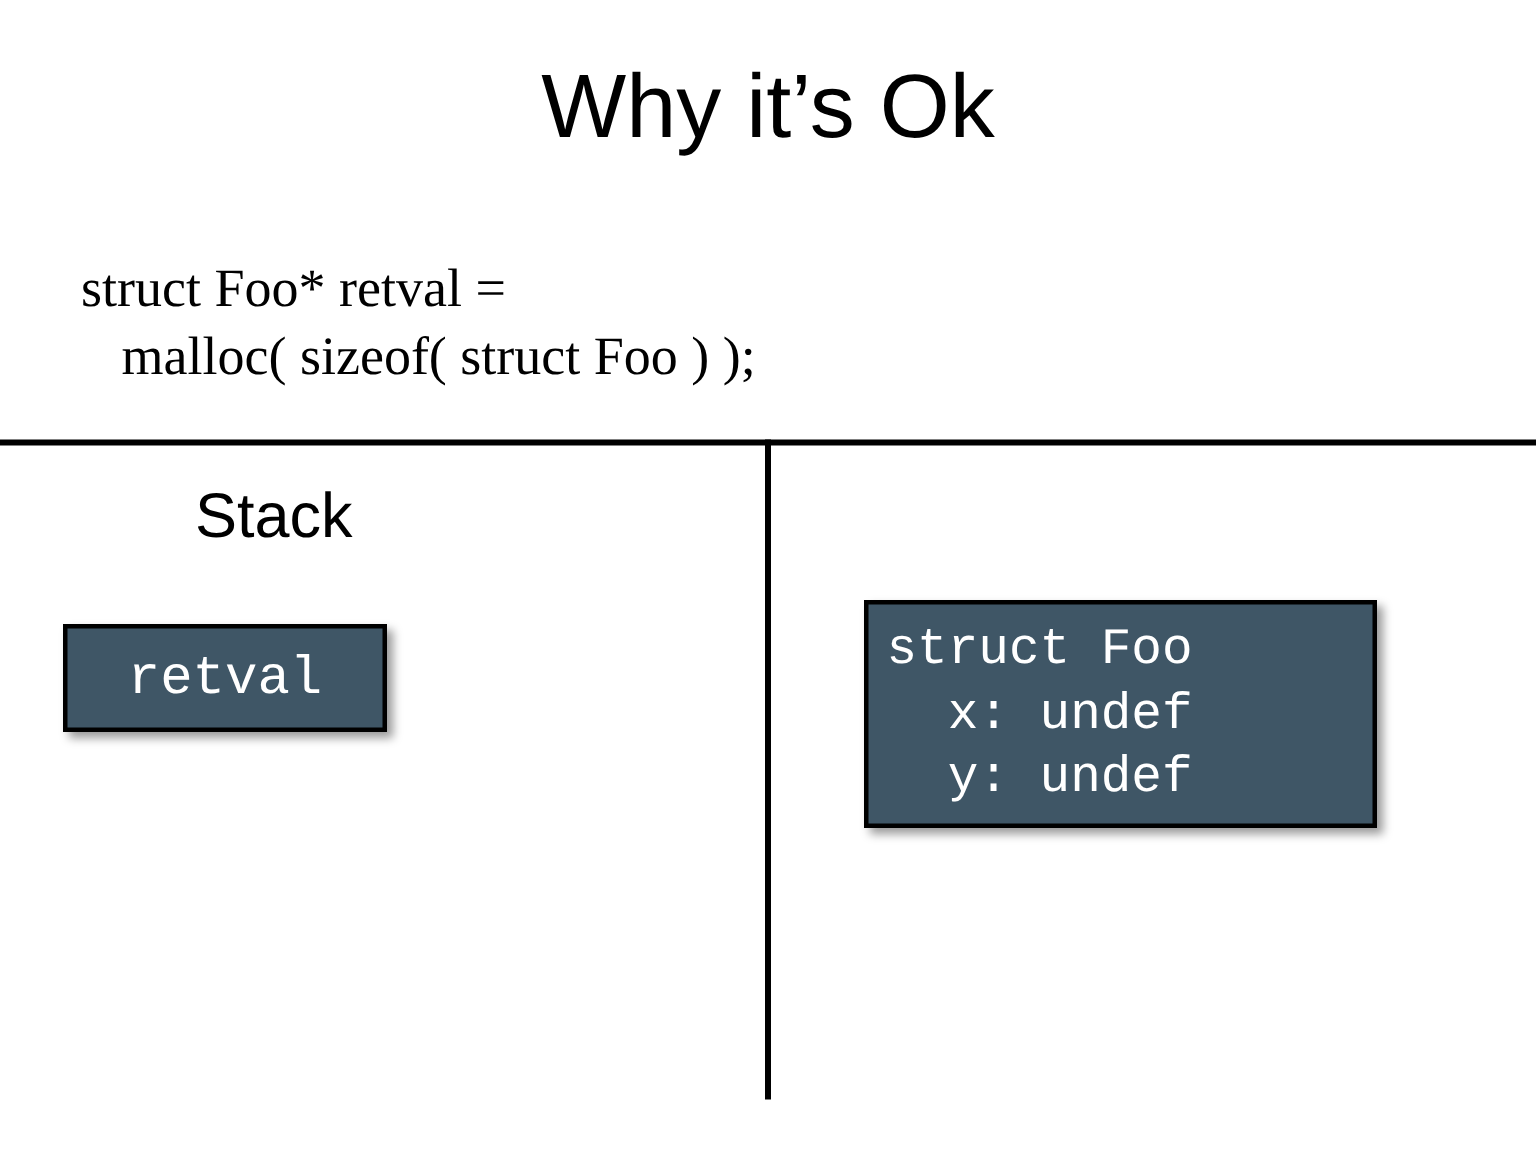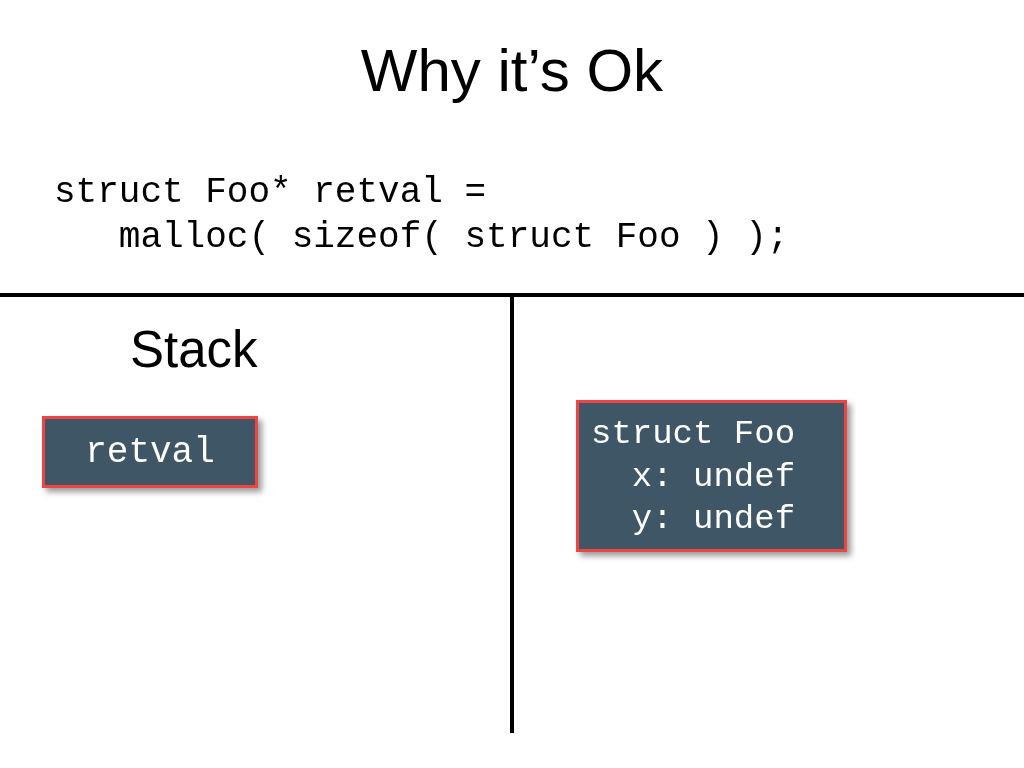--- a/index.html
+++ b/index.html
@@ -24,21 +24,21 @@
     width: 100%;
     text-align: center;
     font-size: 60px;
     font-weight: 400;
     letter-spacing: 0px;
   }
   .code-block {
     position: absolute;
     top: 170px;
     left: 54px;
-    font-family: Liberation Mono, monospace;
+    font-family: Liberation Serif, serif;
     font-size: 36px;
     line-height: 1.25;
     white-space: pre;
   }
   .hr-line {
     position: absolute;
     left: 0;
     width: 1024px;
     height: 4px;
     background: #000000;
@@ -47,53 +47,53 @@
   .vr-line {
     position: absolute;
     left: 510px;
     top: 293px;
     width: 4px;
     height: 440px;
     background: #000000;
   }
   .col-label {
     position: absolute;
-    font-size: 51px;
+    font-size: 42px;
     font-weight: 400;
     top: 320px;
   }
   .col-label.left {
     left: 130px;
   }
   .col-label.right {
     left: 700px;
   }
   .box {
     position: absolute;
     background: #3f5666;
-    border: 3px solid #ef4444;
+    border: 3px solid #000000;
     box-shadow: 4px 4px 6px rgba(0,0,0,0.4);
     color: #ffffff;
     font-family: "Courier New", Courier, monospace;
     box-sizing: border-box;
   }
   .box-retval {
     left: 42px;
     top: 416px;
     width: 216px;
     height: 72px;
     display: flex;
     align-items: center;
     justify-content: center;
     font-size: 36px;
   }
   .box-struct {
     left: 576px;
     top: 400px;
-    width: 271px;
+    width: 342px;
     height: 152px;
     padding: 10px 12px;
     font-size: 34px;
     line-height: 1.25;
     white-space: pre;
   }
 </style>
 </head>
 <body>
 <div class="slide">

